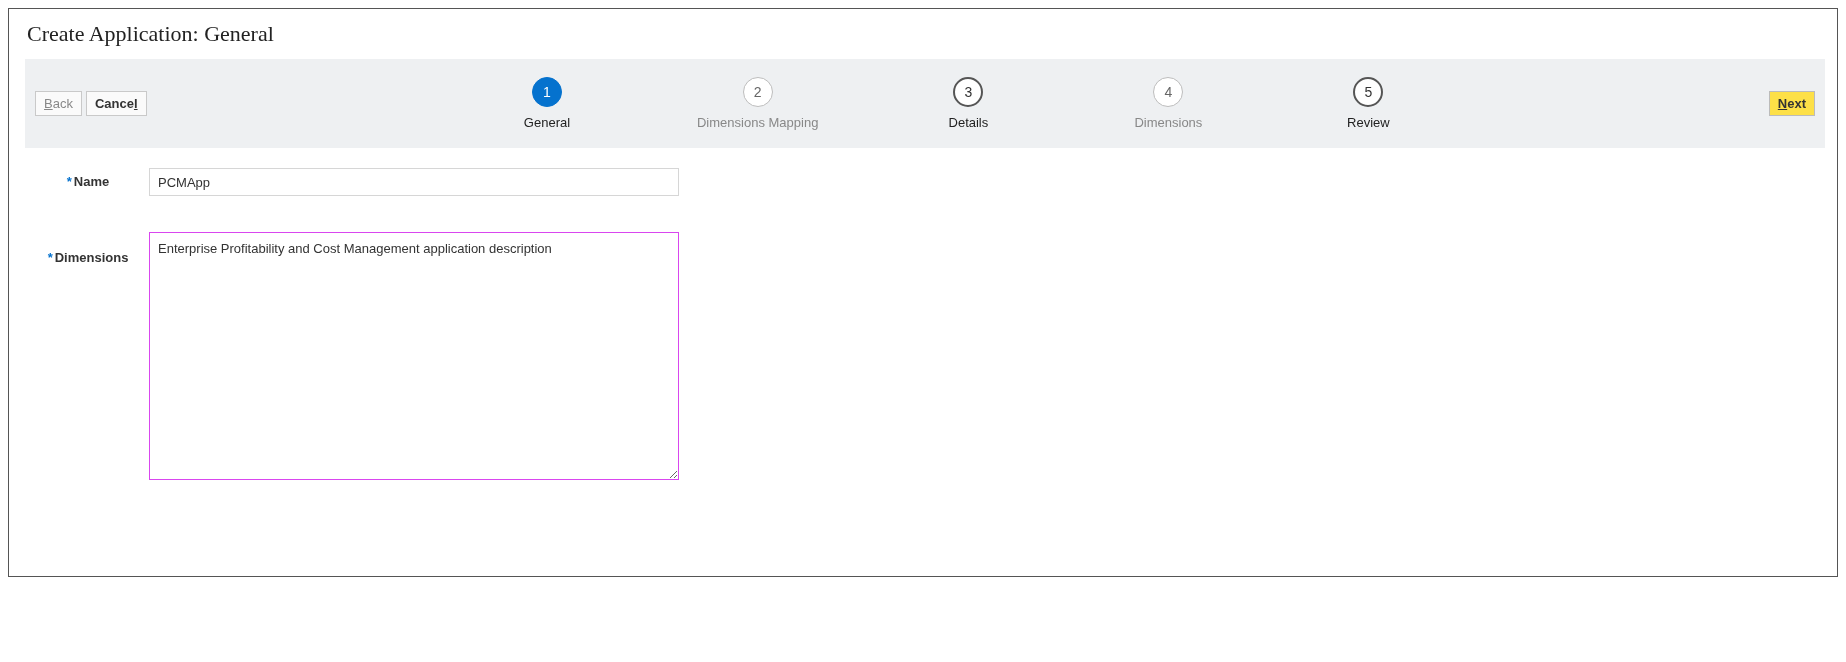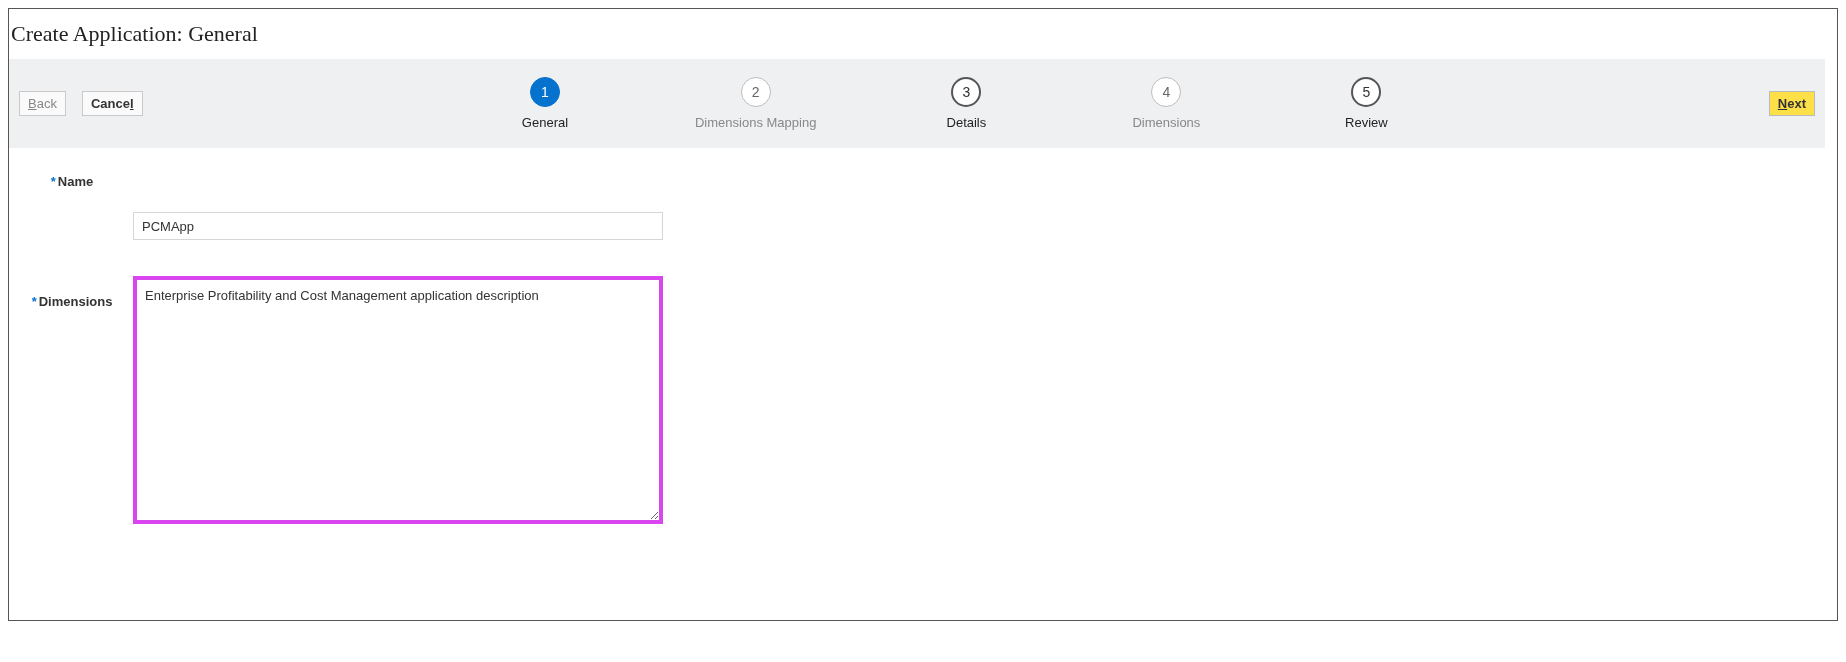--- a/index.html
+++ b/index.html
@@ -7,40 +7,40 @@
       margin: 0;
       padding: 0;
     }
     body {
       font-family: Arial, Helvetica, sans-serif;
       background: #fff;
       padding: 8px;
     }
     .outer {
       border: 1px solid #555;
-      padding: 8px 12px 40px 0;
+      padding: 8px 12px 40px 16px;
       min-height: 560px;
     }
     .page-title {
       font-family: Georgia, 'Times New Roman', serif;
       font-size: 22px;
       font-weight: 400;
       color: #222;
       margin: 4px 0 12px 2px;
     }
     .wizard-bar {
       background: #eef0f2;
       padding: 18px 10px;
       display: flex;
       align-items: center;
       width: 100%;
     }
     .wizard-left {
       display: flex;
-      gap: 16px;
+      gap: 4px;
       align-items: center;
     }
     .wizard-right {
       display: flex;
       align-items: center;
     }
     .btn {
       border: 1px solid #c9c9c9;
       background: #fafafa;
       padding: 4px 8px;
@@ -128,28 +128,27 @@
       margin-right: 2px;
     }
     .text-input {
       width: 530px;
       height: 28px;
       padding: 4px 8px;
       font-size: 13px;
       border: 1px solid #d6d6d6;
       background: #fff;
       color: #333;
-      margin-top: 44px;
     }
     .textarea-input {
       width: 530px;
       height: 248px;
       padding: 8px;
       font-size: 13px;
-      border: 4px solid #d946ef;
+      border: 1px solid #d946ef;
       background: #fff;
       color: #333;
       resize: both;
       font-family: Arial, Helvetica, sans-serif;
     }
   </style>
 </head>
 <body>
 
 <div class="outer">

